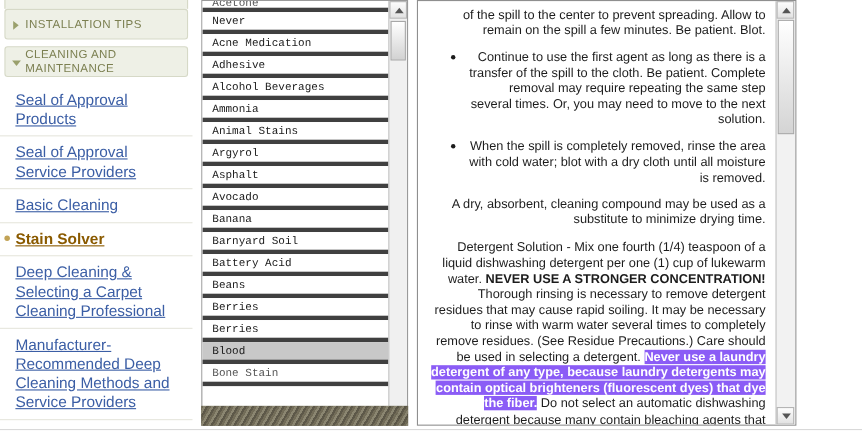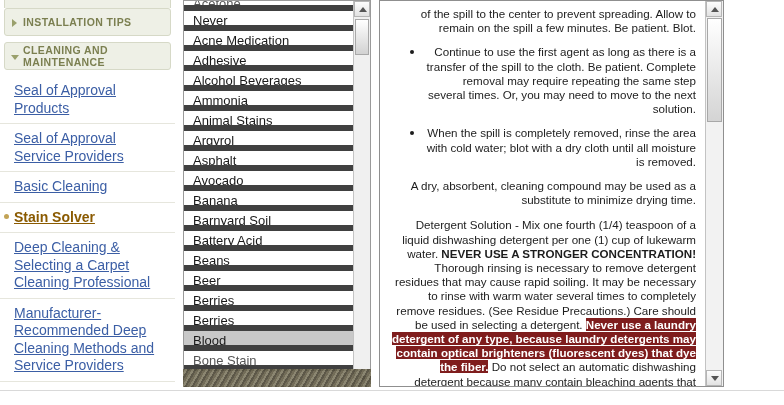--- a/index.html
+++ b/index.html
@@ -34,21 +34,21 @@
     background: #eef0e6;
     border: 1px solid #d6d9c7;
     border-radius: 3px;
     display: flex;
     align-items: center;
     padding-left: 18px;
     box-sizing: border-box;
   }
   .nav-header .hdr-label {
     font-size: 10.5px;
-    font-weight: bold;
+    font-weight: normal;
     letter-spacing: 0.4px;
     color: #7b7f50;
     text-transform: uppercase;
   }
   .nav-header .arrow-icon {
     position: absolute;
     left: 7px;
     top: 10px;
     width: 0; height: 0;
     border-left: 5px solid #9aa06c;
@@ -124,28 +124,29 @@
     position: absolute;
     left: 0; top: 0;
     width: 170px;
     height: 385px;
     overflow: hidden;
   }
   .opt {
     height: 20px;
     line-height: 20px;
     padding-left: 9px;
-    border-bottom: 6px solid #404040;
-    font-size: 13px;
+    border-bottom: 4px solid #404040;
+    font-size: 10px;
     color: #1a1a1a;
     background: #fff;
     white-space: nowrap;
     overflow: hidden;
     text-overflow: ellipsis;
     box-sizing: border-box;
+    font-family: Liberation Mono, monospace;
   }
   .opt.selected {
     background: #c8c8c8;
   }
   .opt.partial {
     color: #555;
   }
   
   #list-scrollbar {
     position: absolute;
@@ -239,21 +240,21 @@
     left: 22px;
     top: 5px;
     width: 4px;
     height: 4px;
     background: #1c1c1c;
     border-radius: 50%;
   }
   .lead { font-weight: normal; }
   .caps-bold { font-weight: bold; }
   .hl {
-    background: #7f1d1d;
+    background: #8b5cf6;
     color: #ffffff;
     font-weight: bold;
     box-decoration-break: clone;
     -webkit-box-decoration-break: clone;
   }
 
   
   #text-scrollbar {
     position: absolute;
     right: 0;
@@ -374,21 +375,20 @@
     <div class="opt">Alcohol Beverages</div>
     <div class="opt">Ammonia</div>
     <div class="opt">Animal Stains</div>
     <div class="opt">Argyrol</div>
     <div class="opt">Asphalt</div>
     <div class="opt">Avocado</div>
     <div class="opt">Banana</div>
     <div class="opt">Barnyard Soil</div>
     <div class="opt">Battery Acid</div>
     <div class="opt">Beans</div>
-    <div class="opt">Beer</div>
     <div class="opt">Berries</div>
     <div class="opt">Berries</div>
     <div class="opt selected">Blood</div>
     <div class="opt partial">Bone Stain</div>
   </div>
 
   <div id="list-scrollbar">
     <div class="sb-btn up">
       <span class="sb-arrow up"></span>
     </div>

